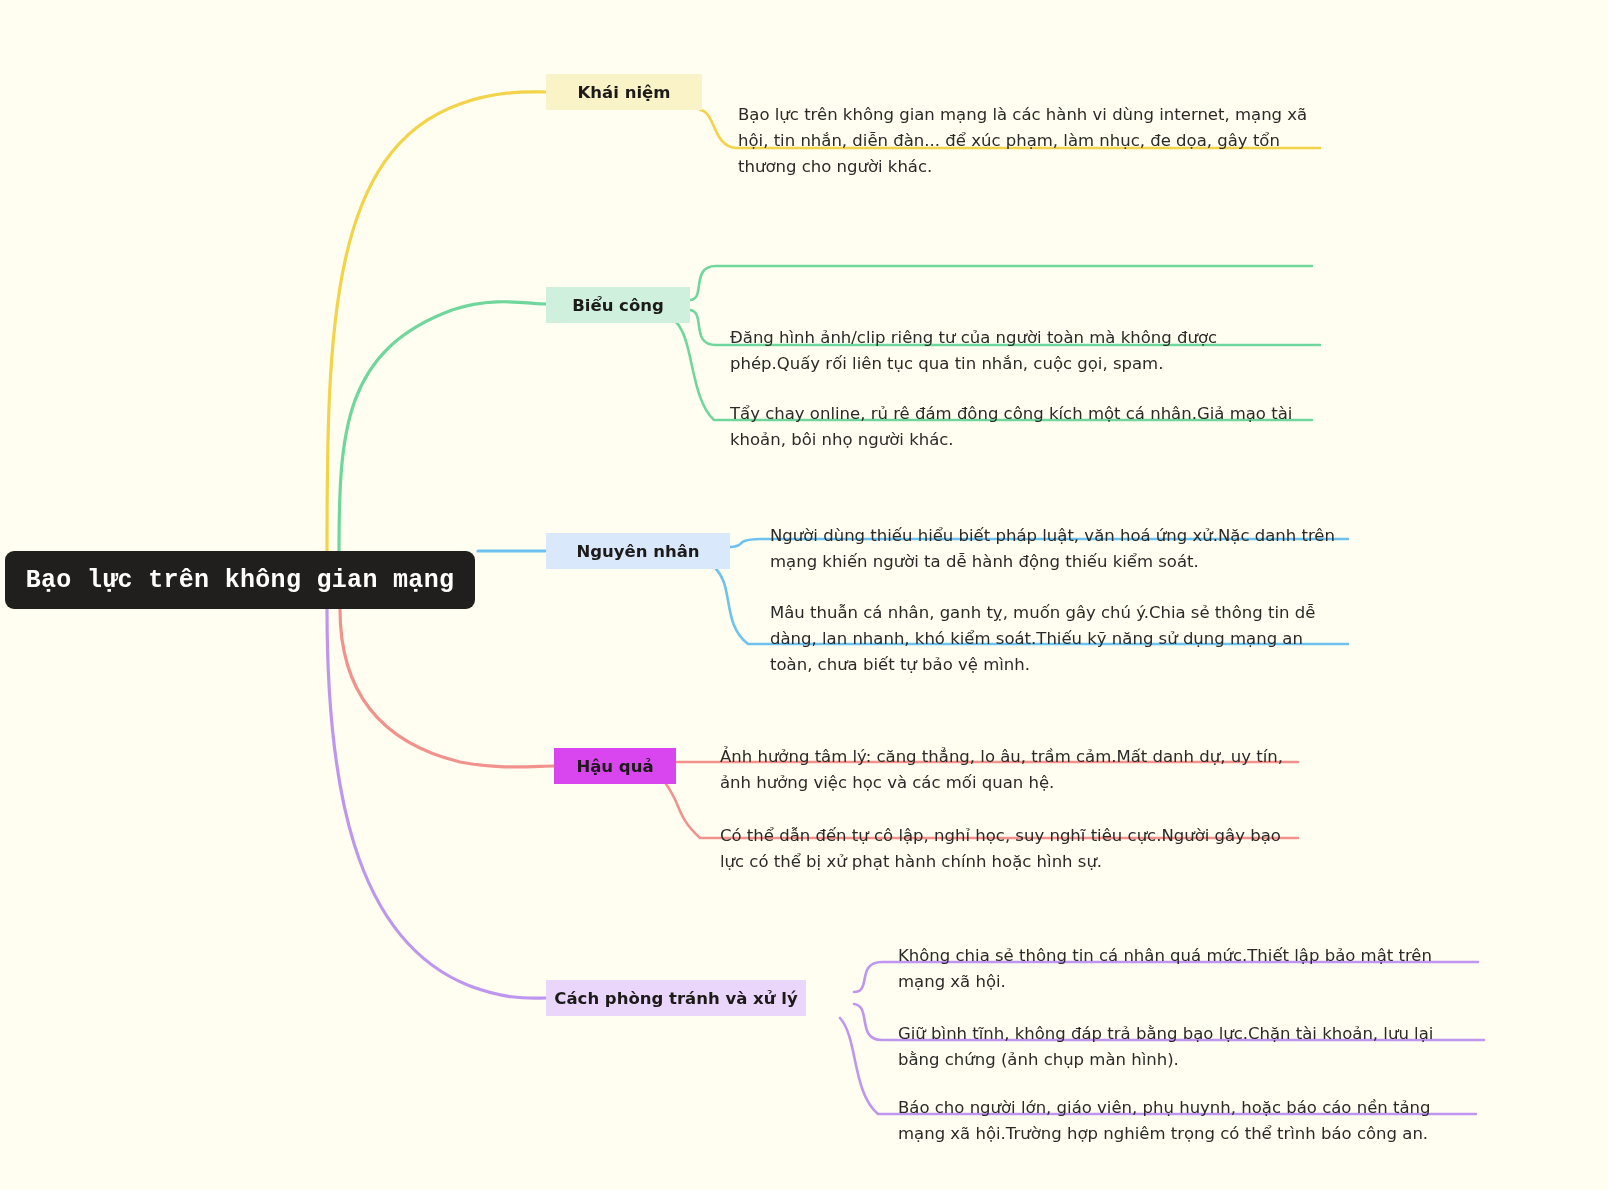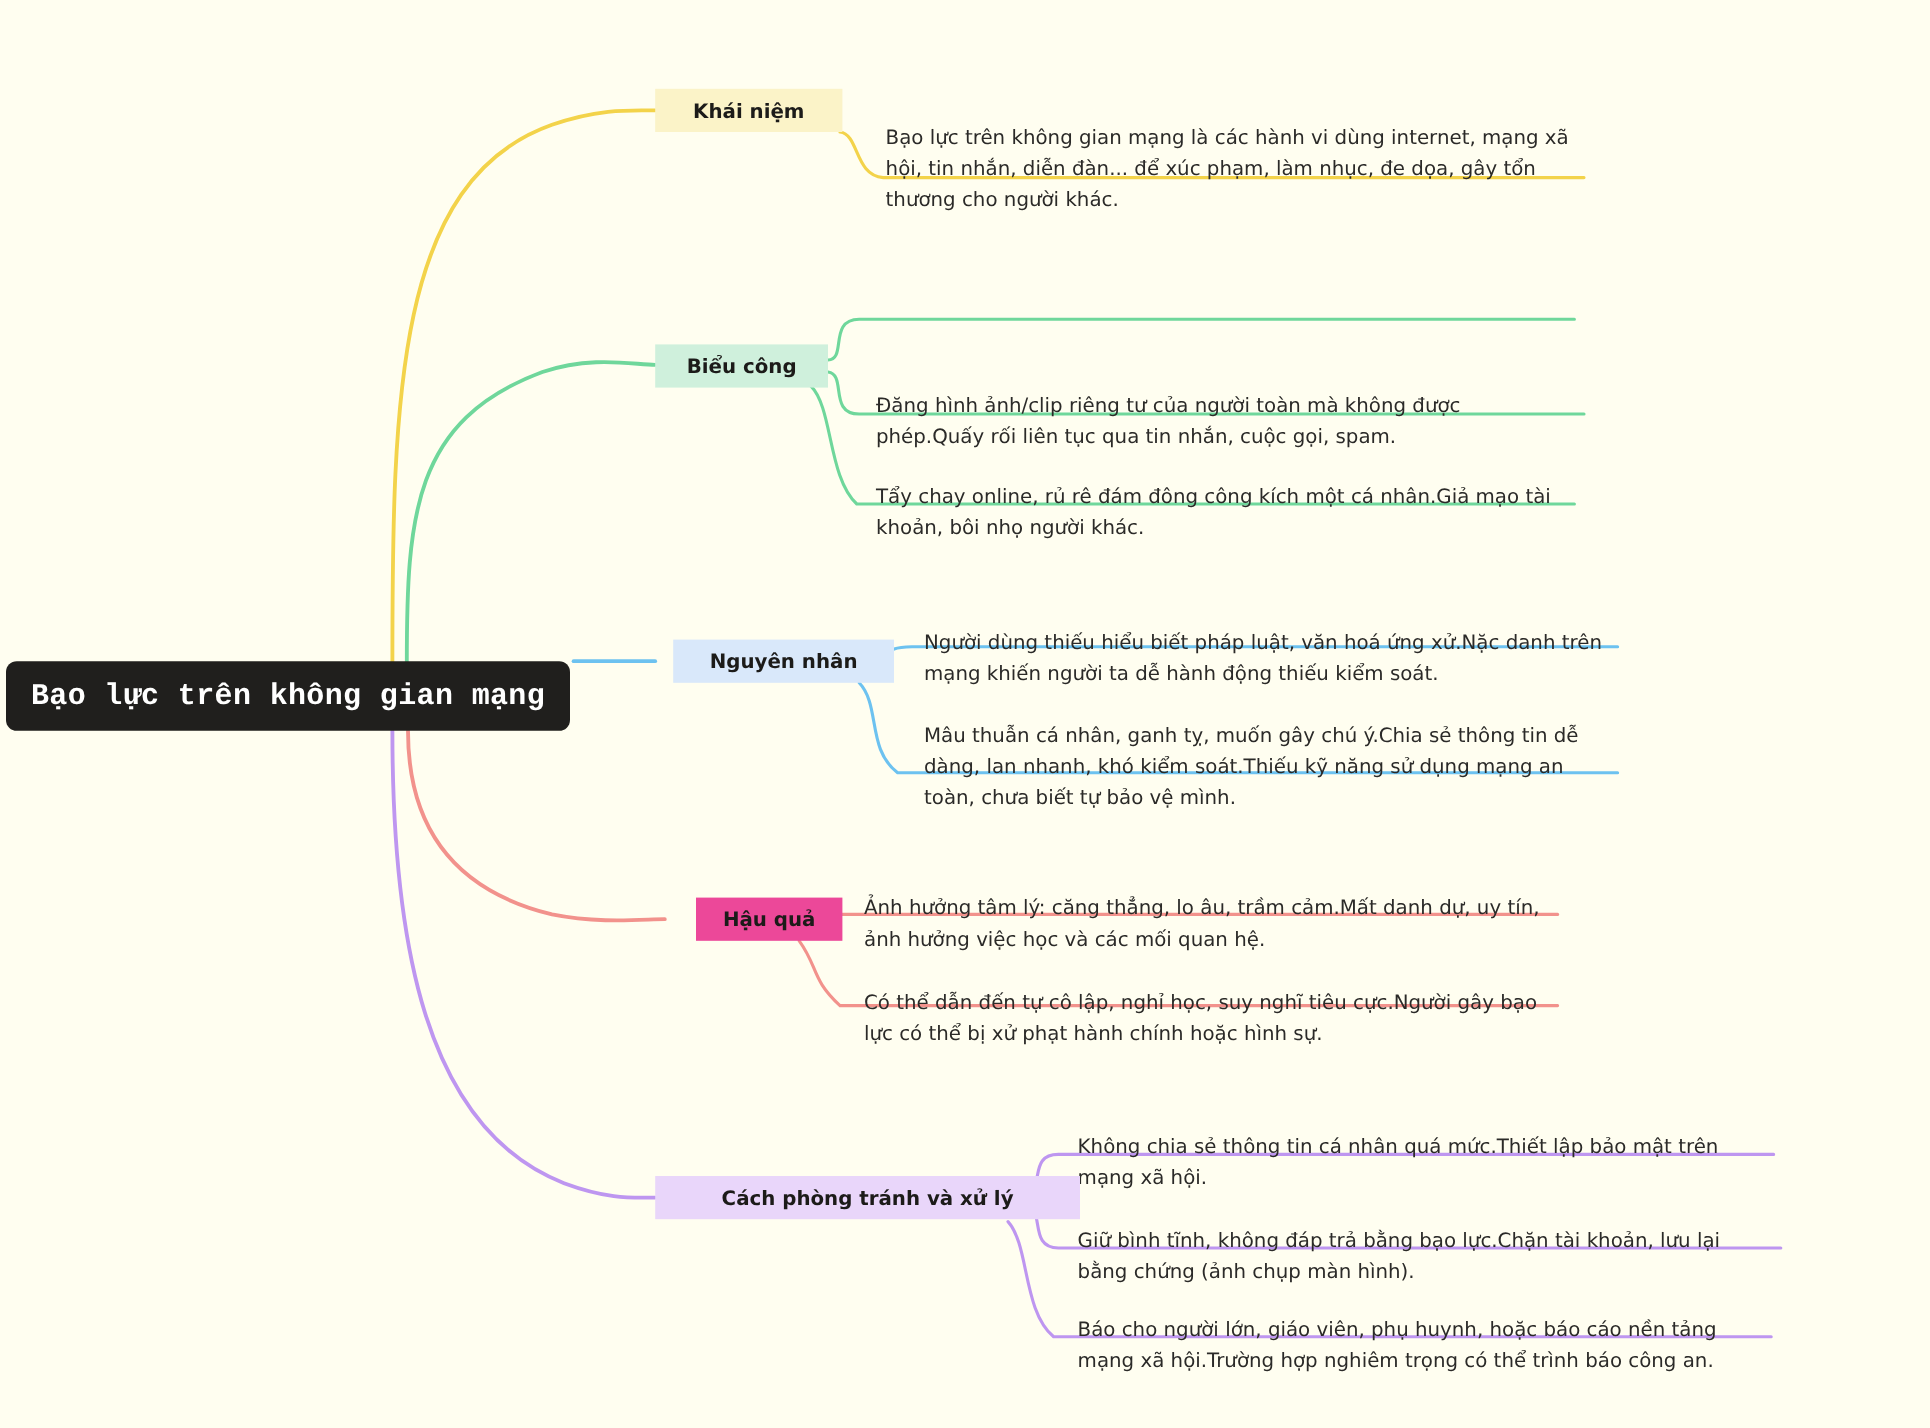--- a/index.html
+++ b/index.html
@@ -62,23 +62,23 @@
   }
   .chip .chip-label {
     font-size: 16.5px;
     font-weight: bold;
     color: #1C1B19;
     white-space: nowrap;
   }
 
   .chip-khainiem   { left: 546px; top: 74px;  width: 156px; background: #FBF3C8; }
   .chip-bieuhien   { left: 546px; top: 287px; width: 144px; background: #CFF0DC; }
-  .chip-nguyennhan { left: 546px; top: 533px; width: 184px; background: #D9E8FA; margin-left: 15px; }
-  .chip-hauqua     { left: 580px; top: 748px; width: 122px; background: #ec4899; }
-  .chip-cachphong  { left: 546px; top: 980px; width: 354px; background: #E9D6FA; }
+  .chip-nguyennhan { left: 546px; top: 533px; width: 184px; background: #D9E8FA; }
+  .chip-hauqua     { left: 554px; top: 748px; width: 122px; background: #d946ef; }
+  .chip-cachphong  { left: 546px; top: 980px; width: 260px; background: #E9D6FA; }
 
   
   .leaf {
     position: absolute;
     font-size: 16.5px;
     line-height: 26px;
     color: #2B2A28;
     z-index: 3;
     margin-top: 40px;
   }

